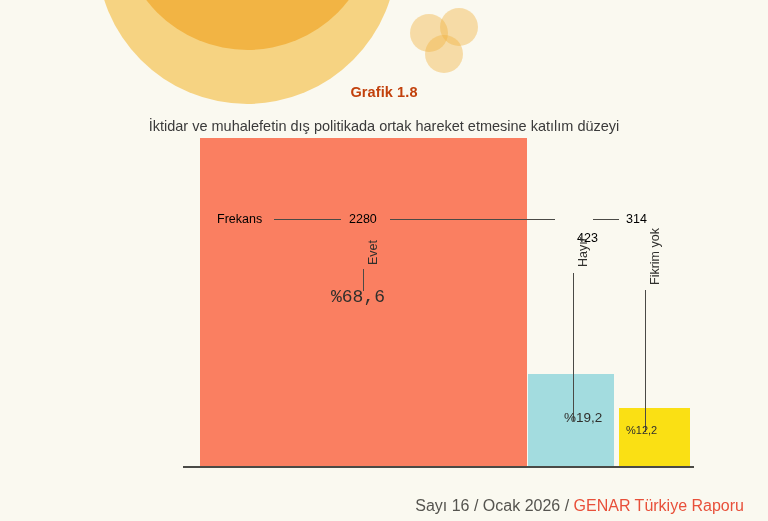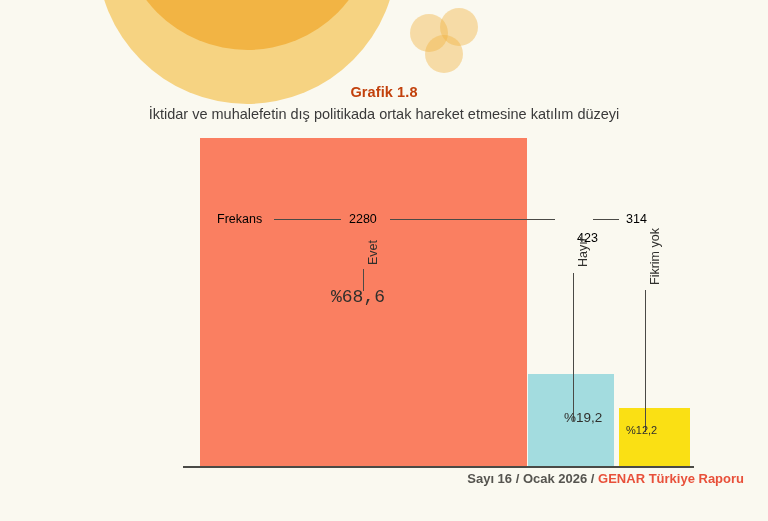--- a/index.html
+++ b/index.html
@@ -63,21 +63,21 @@
     width: 768px;
     text-align: center;
   }
   .chart-title {
     font-size: 14.5px;
     font-weight: bold;
     color: #c2410c;
     letter-spacing: 0.1px;
   }
   .chart-subtitle {
-    margin-top: 6px;
+    margin-top: 18px;
     font-size: 14.5px;
     color: #3a3a3a;
   }
 
   
   .plot {
     position: absolute;
     left: 183px;
     top: 138px;
     width: 511px;
@@ -187,25 +187,24 @@
   .pct-fikrim {
     left: 626px;
     top: 424px;
     font-size: 11px;
   }
 
   
   .footer {
     position: absolute;
     right: 24px;
-    bottom: 35px;
-    font-size: 13px;
+    bottom: 6px;
+    font-size: 16px;
     color: #55544f;
     white-space: nowrap;
-    font-weight: bold;
   }
   .footer .brand { color: #e8503a; }
 </style>
 </head>
 <body>
 
 <div class="deco-layer deco-outer"></div>
 <div class="deco-layer deco-mid"></div>
 
 <div class="cluster">

